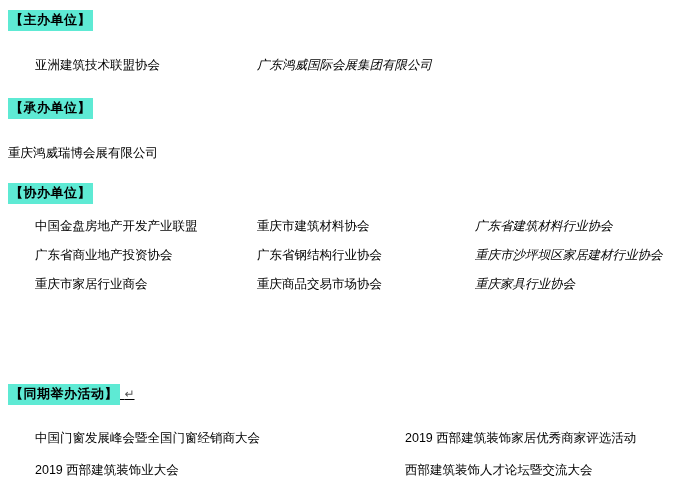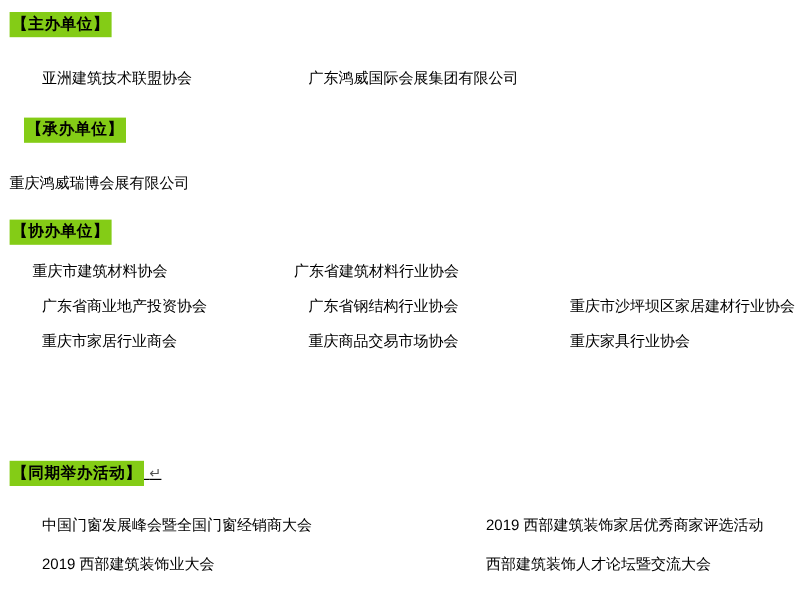--- a/index.html
+++ b/index.html
@@ -17,53 +17,53 @@
   }
   .page {
     position: relative;
     width: 673px;
     height: 491px;
     padding: 0;
     box-sizing: border-box;
   }
   .section-head {
     display: inline-block;
-    background: #84cc16;
+    background: #5eead4;
     font-size: 13px;
     font-weight: bold;
     line-height: 18px;
     padding: 1px 2px 2px 2px;
     letter-spacing: 0.5px;
   }
   .row {
     display: flex;
     font-size: 12.5px;
     line-height: 16px;
     margin-left: 27px;
   }
   .cell {
     white-space: nowrap;
   }
   .c1 { width: 222px; padding-left: 8px; }
   .c2 { width: 218px; }
-  .c3 { width: 220px; }
+  .c3 { width: 220px; font-style: italic; }
   .w1 { width: 370px; padding-left: 8px; }
   .w2 { width: 290px; }
   .single {
     padding-left: 8px;
     font-size: 12.5px;
     line-height: 16px;
   }
   .mark {
     font-size: 12px;
     color: #555;
   }
   #s-host      { position: absolute; left: 8px;  top: 10px; }
   #host-rows   { position: absolute; left: 0;    top: 57px; }
-  #s-org       { position: absolute; left: 20px;  top: 98px; }
+  #s-org       { position: absolute; left: 8px;  top: 98px; }
   #org-rows    { position: absolute; left: 0;    top: 145px; }
   #s-coop      { position: absolute; left: 8px;  top: 183px; }
   #coop-rows   { position: absolute; left: 0;    top: 218px; }
   #s-events    { position: absolute; left: 8px;  top: 384px; text-decoration: underline; }
   #event-rows  { position: absolute; left: 0;    top: 430px; }
   .coop-row { margin-bottom: 13px; }
   .event-row { margin-bottom: 16px; }
 </style>
 </head>
 <body>
@@ -79,20 +79,21 @@
   </div>
 
   <div id="s-org" class="section-head">【承办单位】</div>
   <div id="org-rows">
     <div class="single">重庆鸿威瑞博会展有限公司</div>
   </div>
 
   <div id="s-coop" class="section-head">【协办单位】</div>
   <div id="coop-rows">
     <div class="row coop-row">
+      <div class="cell c1">中国金盘房地产开发产业联盟</div>
       <div class="cell c2">重庆市建筑材料协会</div>
       <div class="cell c3">广东省建筑材料行业协会</div>
     </div>
     <div class="row coop-row">
       <div class="cell c1">广东省商业地产投资协会</div>
       <div class="cell c2">广东省钢结构行业协会</div>
       <div class="cell c3">重庆市沙坪坝区家居建材行业协会</div>
     </div>
     <div class="row coop-row">
       <div class="cell c1">重庆市家居行业商会</div>

